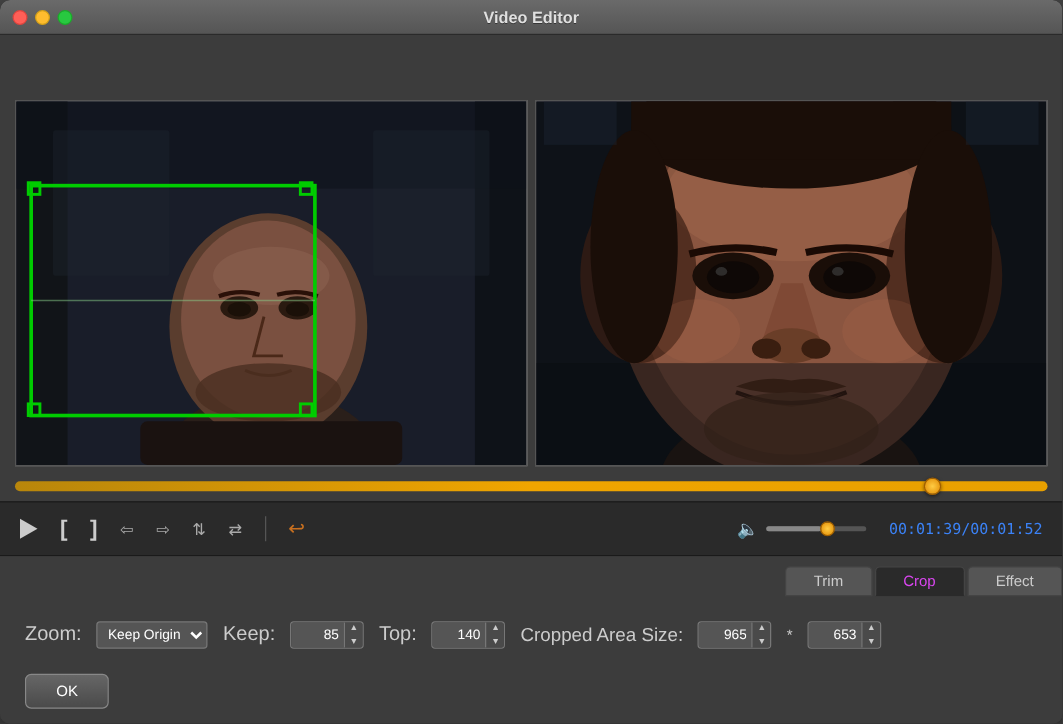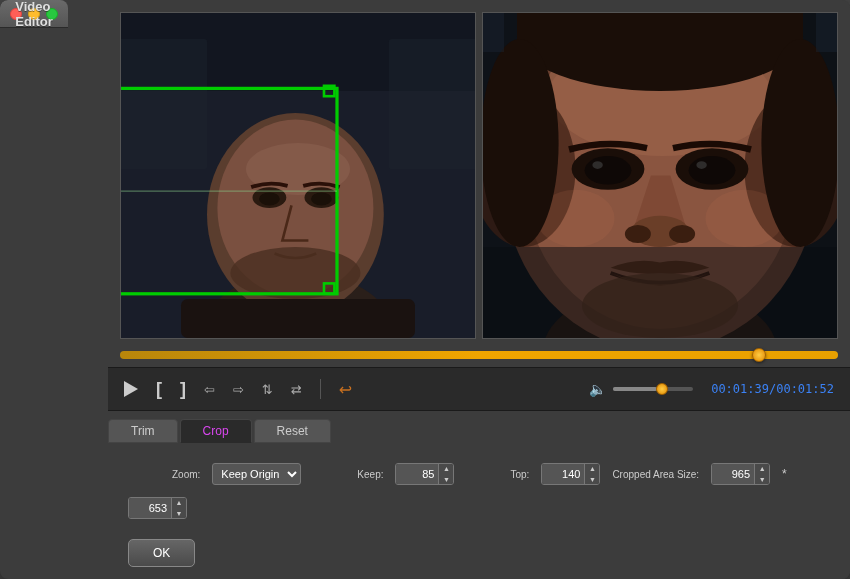--- a/index.html
+++ b/index.html
@@ -13,21 +13,21 @@
       height: 579px;
       overflow: hidden;
     }
 
     .window {
       width: 850px;
       height: 579px;
       background: #3c3c3c;
       border-radius: 8px;
       display: flex;
-      flex-direction: row;
+      flex-direction: column;
       overflow: hidden;
       box-shadow: 0 10px 40px rgba(0,0,0,0.8);
       gap: 40px;
     }
 
     
     .title-bar {
       background: linear-gradient(to bottom, #6a6a6a, #555);
       height: 28px;
       display: flex;
@@ -194,21 +194,21 @@
     .time-display {
       color: #3b82f6;
       font-size: 12px;
       font-family: monospace;
       white-space: nowrap;
     }
 
     
     .tabs-bar {
       display: flex;
-      justify-content: flex-start;
+      justify-content: flex-end;
       gap: 2px;
       padding: 8px 0 6px 0;
       background: #3c3c3c;
       flex-shrink: 0;
     }
 
     .tab {
       padding: 4px 22px;
       border-radius: 4px 4px 0 0;
       cursor: pointer;
@@ -234,22 +234,21 @@
 
     .crop-controls {
       display: flex;
       align-items: center;
       gap: 12px;
       flex-wrap: wrap;
     }
 
     .crop-label {
       color: #ccc;
-      font-size: 10px;
-      margin-left: 44px;
+      font-size: 16px;
     }
 
     .crop-select {
       background: #555;
       border: 1px solid #777;
       color: #fff;
       padding: 2px 4px;
       border-radius: 3px;
       font-size: 11px;
       cursor: pointer;
@@ -295,21 +294,21 @@
       font-size: 7px;
       color: #ccc;
       border: none;
       background: none;
       padding: 0;
       line-height: 1;
     }
 
     .crop-size-label {
       color: #ccc;
-      font-size: 10px;
+      font-size: 15px;
     }
 
     .multiply-sign {
       color: #ccc;
       font-size: 12px;
     }
 
     .apply-all-wrap {
       display: flex;
       align-items: center;
@@ -571,21 +570,21 @@
     </div>
 
     <div class="tabs-bar">
       <div class="tab">
         <span>Trim</span>
       </div>
       <div class="tab active">
         <span>Crop</span>
       </div>
       <div class="tab">
-        <span>Reset</span>
+        <span>Effect</span>
       </div>
     </div>
 
     <div class="crop-panel">
       <div class="crop-controls">
         <span class="crop-label">Zoom:</span>
         <select class="crop-select">
           <option>Keep Origin</option>
         </select>
 

